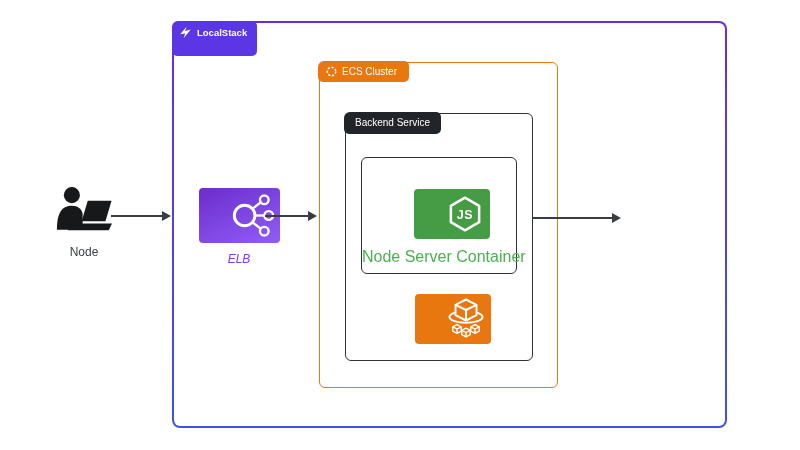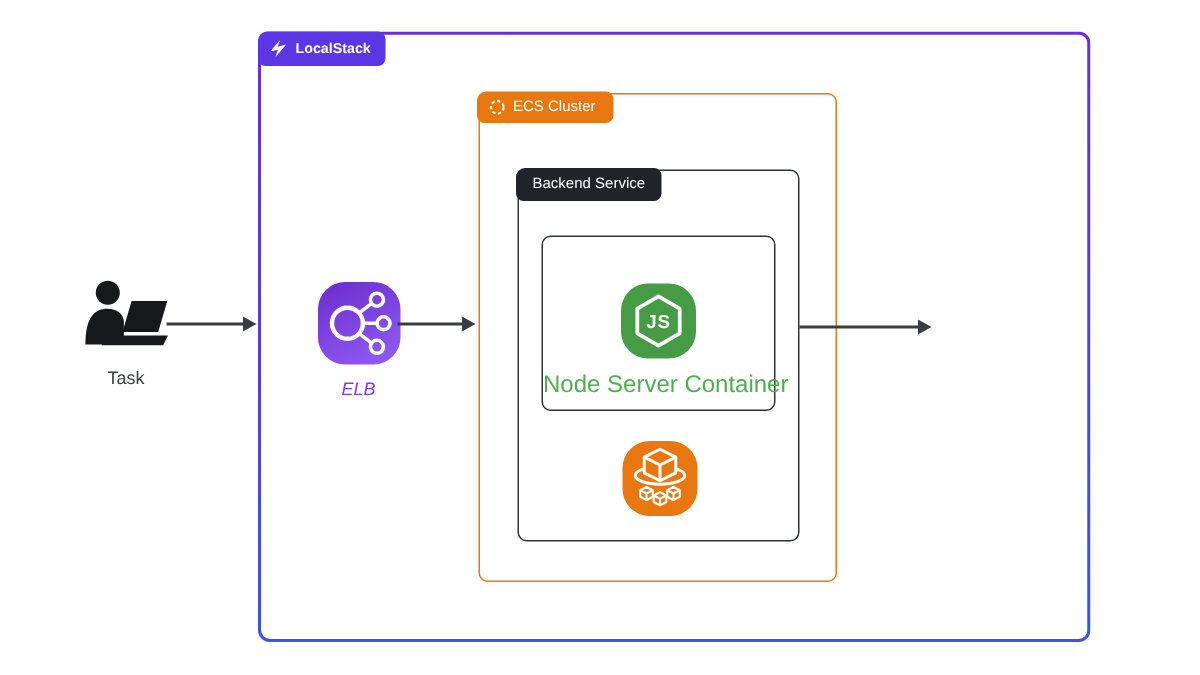--- a/index.html
+++ b/index.html
@@ -26,27 +26,27 @@
   .task-box{
     left:15px;top:43px;width:156px;height:117px;border-radius:6px;
     border:1.5px solid var(--dark-border,#2E3338);
   }
   
   .tag{
     position:absolute;left:-2px;top:-2px;display:flex;align-items:center;gap:5px;
     color:#fff;font-size:10px;line-height:1;white-space:nowrap;
     padding:6px 11px;border-radius:6px 5px 5px 5px;z-index:3;
   }
-  .tag-localstack{background:var(--tag-purple,#5B36E4);font-size:9.5px;font-weight:700;padding:5px 10px 5px 7px;}
+  .tag-localstack{background:var(--tag-purple,#5B36E4);font-size:9.5px;font-weight:700;padding:5px 10px 17px 7px;}
   .tag-ecs{background:var(--orange,#E8770F);padding:5px 12px 5px 8px;}
   .tag-dark{background:var(--dark-tag,#212529);}
   
   .node{position:absolute;display:flex;flex-direction:column;align-items:center;}
   .node-label{margin-top:9px;font-size:12px;text-align:center;white-space:nowrap;}
-  .iconsq{border-radius:18px;display:block;}
+  .iconsq{border-radius:4px;display:block;padding-left:26px;}
   .elb-sq{width:55px;height:55px;background:linear-gradient(155deg,var(--elb-grad-start,#6D2FCE) 5%,var(--elb-grad-end,#8F5BF5) 95%);}
   .ecr-sq{width:53px;height:53px;background:var(--orange,#E8770F);}
   .node-sq{width:50px;height:50px;background:var(--node-green,#469C44);}
   .ecs-sq{width:50px;height:50px;background:var(--orange,#E8770F);}
   .user-label{color:var(--user-label,#3C4043);}
   .elb-label{color:var(--elb-label,#7E3BF0);font-style:italic;}
   .ecr-label{color:var(--orange,#E8770F);}
   .nodejs-label{
     position:absolute;left:0;right:0;top:90px;text-align:center;
     font-size:16px;color:var(--node-label,#4CAF50);white-space:nowrap;
@@ -62,21 +62,21 @@
 
   <div class="node" style="left:34px;top:186px;width:100px;">
     <svg width="56" height="50" viewBox="0 0 60 52">
       <g fill="#17181A">
         <circle cx="17" cy="9" r="8.6"></circle>
         <path d="M1 46 C1 27 7 20.5 17 20.5 C23.5 20.5 27.5 24 28.5 29 L28.5 46 Z"></path>
         <path d="M34 15 L59.5 15 L53 37 L27.5 37 Z"></path>
         <path d="M16 39.5 L60 39.5 L56.5 46.5 L12.5 46.5 Z"></path>
       </g>
     </svg>
-    <div class="node-label user-label">Task</div>
+    <div class="node-label user-label">Node</div>
   </div>
 
   <svg class="arrow" style="left:110px;top:208px;" width="62" height="16">
     <line x1="1" y1="8" x2="53" y2="8" style="stroke:var(--arrow,#393D42);stroke-width:2"></line>
     <polygon points="52,3 61,8 52,13" style="fill:var(--arrow,#393D42)"></polygon>
   </svg>
 
   <svg class="arrow" style="left:265px;top:208px;" width="53" height="16">
     <line x1="0" y1="8" x2="44" y2="8" style="stroke:var(--arrow,#393D42);stroke-width:2"></line>
     <polygon points="43,3 52,8 43,13" style="fill:var(--arrow,#393D42)"></polygon>

